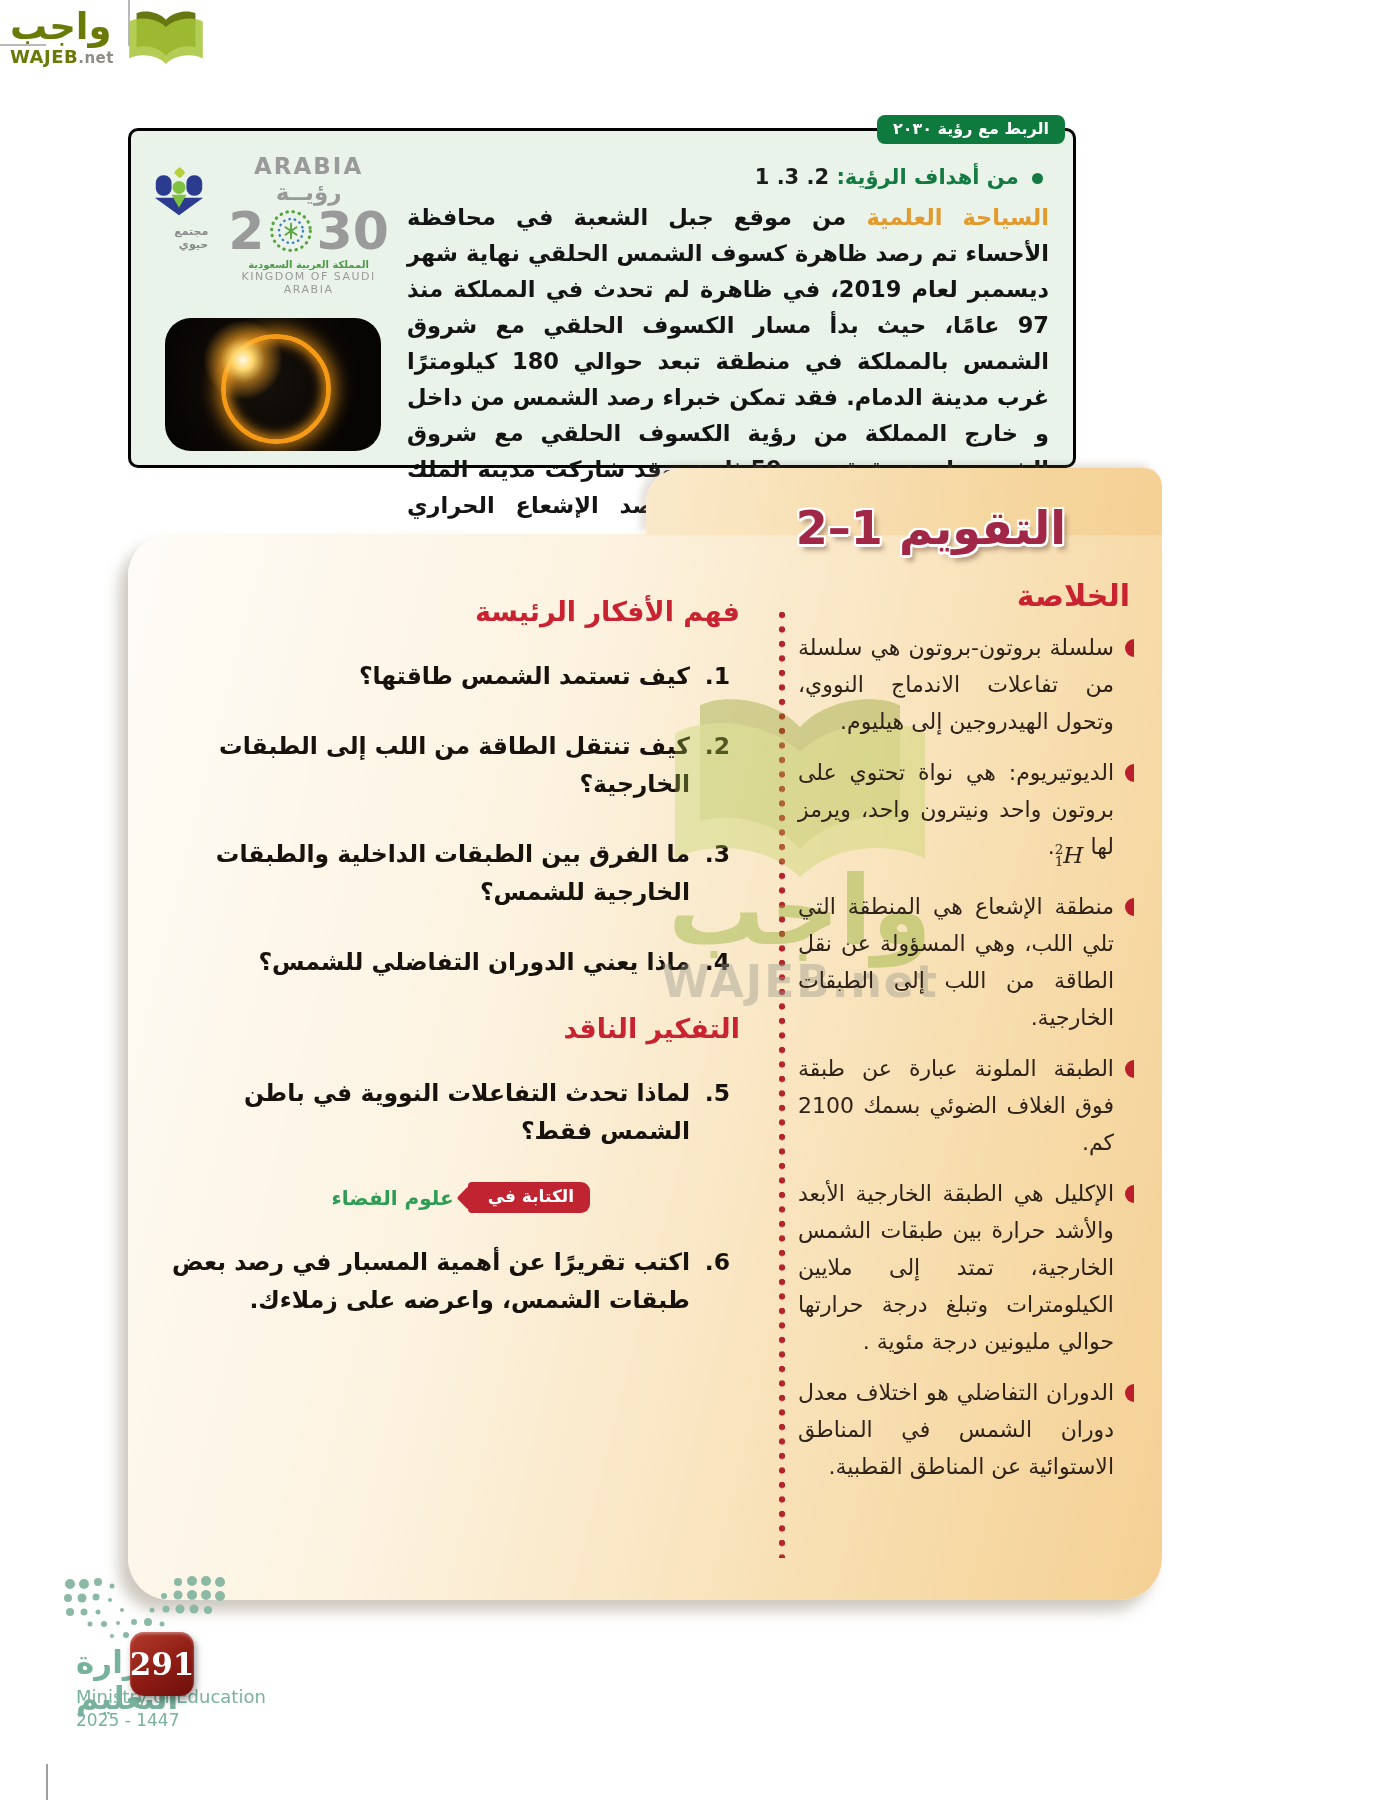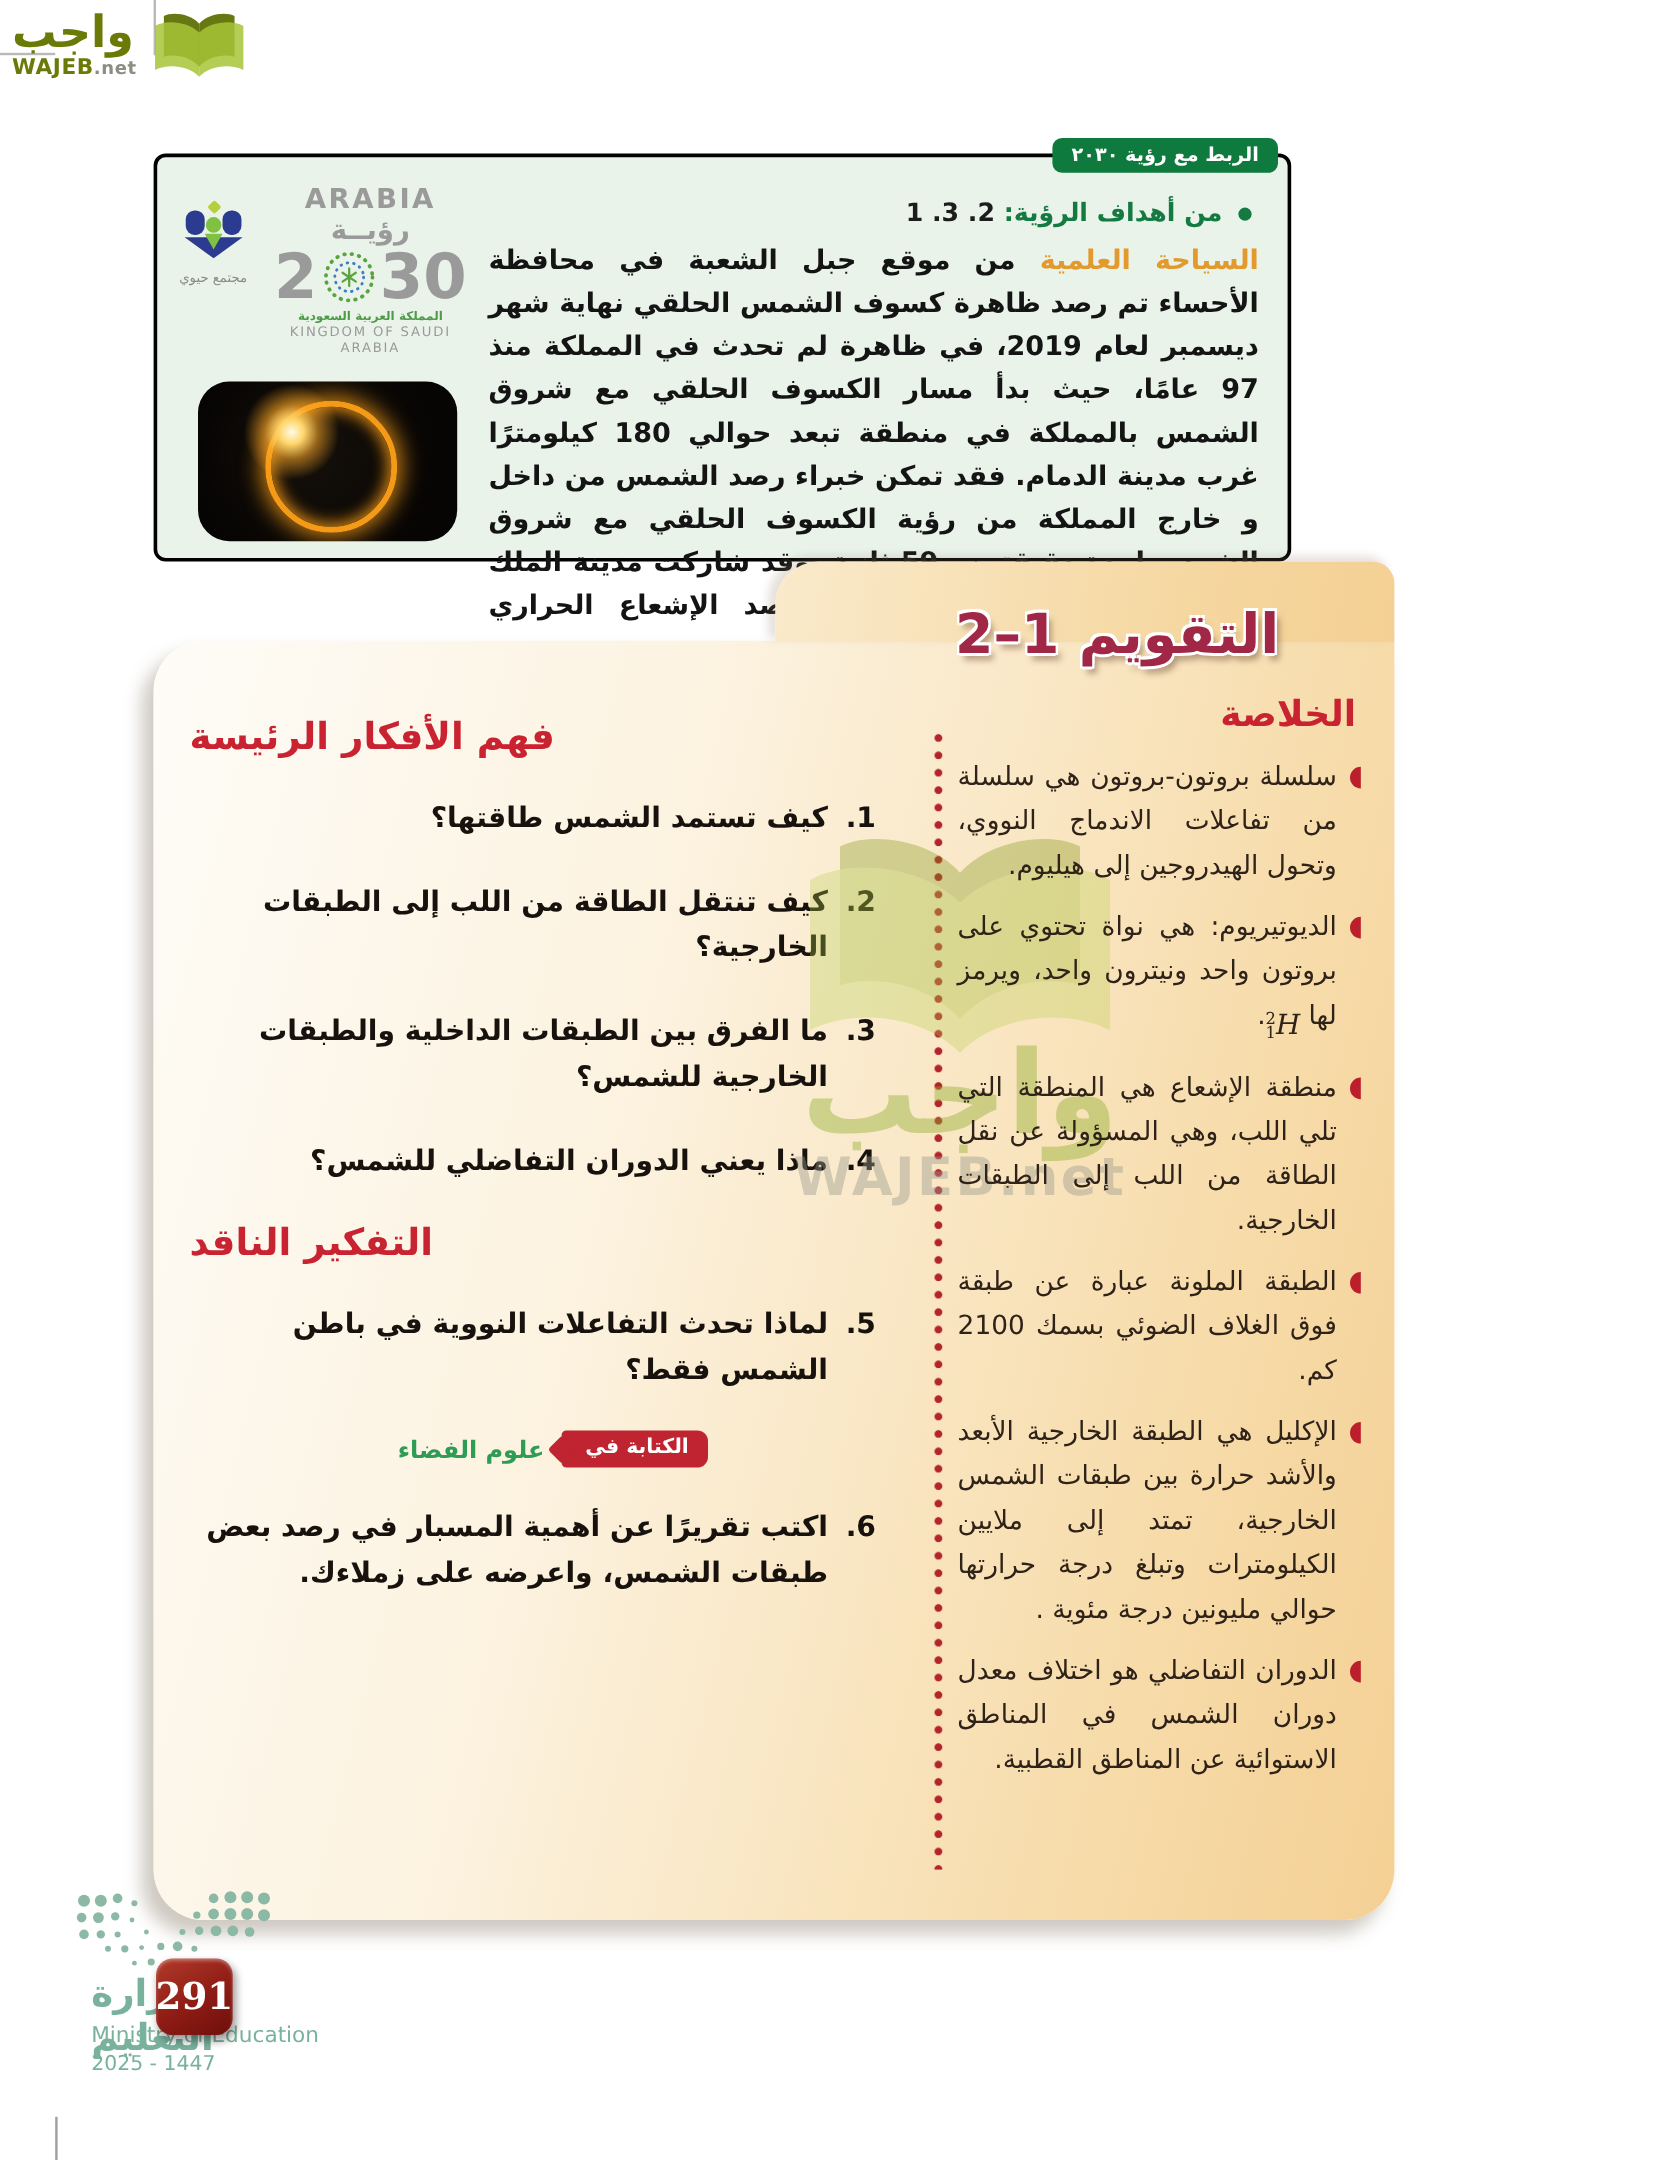--- a/index.html
+++ b/index.html
@@ -25,21 +25,21 @@
   .vbox-inner{display:flex;direction:rtl;padding:20px 24px 14px 16px;height:100%;box-sizing:border-box;}
   .vtext{flex:1;direction:rtl;text-align:right;}
   .obj-line{font-size:21px;font-weight:bold;color:#157a42;margin:14px 6px 10px 0;}
   .obj-dot{display:inline-block;width:11px;height:11px;border-radius:50%;background:#157a42;margin-left:6px;}
   .obj-num{color:#1c1c1c;font-weight:bold;padding-left:4px;}
   .vpara{font-size:22.5px;line-height:36px;font-weight:bold;color:#141414;text-align:justify;
          margin-left:8px;}
   .vlead{color:#e39a2d;}
   .vside{width:252px;display:flex;flex-direction:column;align-items:center;direction:ltr;}
   .vlogo{display:flex;align-items:flex-start;gap:10px;margin-top:2px;}
-  .community{width:64px;text-align:center;margin-top:14px;}
+  .community{width:64px;text-align:right;margin-top:14px;font-weight:bold;}
   .community-label{font-size:11px;color:#8a8a8a;margin-top:2px;}
   .v2030{text-align:center;}
   .v-row1{font-size:23px;color:#9a9a9a;letter-spacing:2px;font-weight:bold;}
   .v-row1 .ar{letter-spacing:0;}
   .v-row2{display:flex;align-items:center;justify-content:center;gap:2px;}
   .v-digit{font-size:52px;font-weight:bold;color:#9a9a9a;line-height:52px;}
   .v-row3{font-size:10px;color:#4e9b47;font-weight:bold;margin-top:2px;}
   .v-row4{font-size:11px;color:#9a9a9a;letter-spacing:1.5px;}
   .eclipse{position:relative;width:216px;height:150px;background:radial-gradient(circle at 45% 45%,#15100a 0%,#070504 70%);
            border-radius:26px;margin-top:22px;overflow:hidden;}
@@ -70,21 +70,21 @@
         color:#2f2218;text-align:justify;}
   .sum-list li::before{content:'';position:absolute;right:2px;top:10px;width:9px;height:18px;
         background:#bb1f2c;border-top-left-radius:18px;border-bottom-left-radius:18px;}
   .nuclide{display:inline-flex;direction:ltr;align-items:center;font-family:"DejaVu Serif",serif;}
   .presc{display:inline-flex;flex-direction:column;font-size:62%;line-height:.85;text-align:right;}
   .nuc-letter{font-style:italic;font-size:105%;}
   .dots-divider{width:8px;margin-top:62px;height:948px;
         background-image:radial-gradient(circle at 4px 5px,#b3242c 2.9px,rgba(0,0,0,0) 3.5px);
         background-size:8px 14.5px;background-repeat:repeat-y;}
   .col-q{flex:1;padding:48px 26px 0 6px;direction:rtl;}
-  .q-heading{font-size:31px;font-weight:bold;color:#c92331;margin:0 0 30px 0;text-align:left;}
+  .q-heading{font-size:27px;font-weight:bold;color:#c92331;margin:0 0 30px 0;text-align:right;}
   .q-heading.second{margin-top:12px;}
   .q{display:flex;gap:12px;margin:0 10px 32px 0;font-size:23.5px;font-weight:bold;color:#17120d;line-height:38px;}
   .q-num{min-width:28px;text-align:right;}
   .wr-row{display:flex;align-items:center;gap:14px;margin:2px 150px 30px 0;}
   .w-badge{position:relative;background:#c02430;color:#fff;font-size:17px;font-weight:bold;
         padding:4px 16px 7px 20px;border-radius:4px 9px 9px 4px;z-index:1;}
   .w-badge::after{content:'';position:absolute;left:-8px;top:50%;width:17px;height:17px;background:#c02430;
         transform:translateY(-50%) rotate(45deg);border-radius:3px;z-index:-1;}
   .w-topic{color:#2f9c55;font-size:20px;font-weight:bold;}
   

